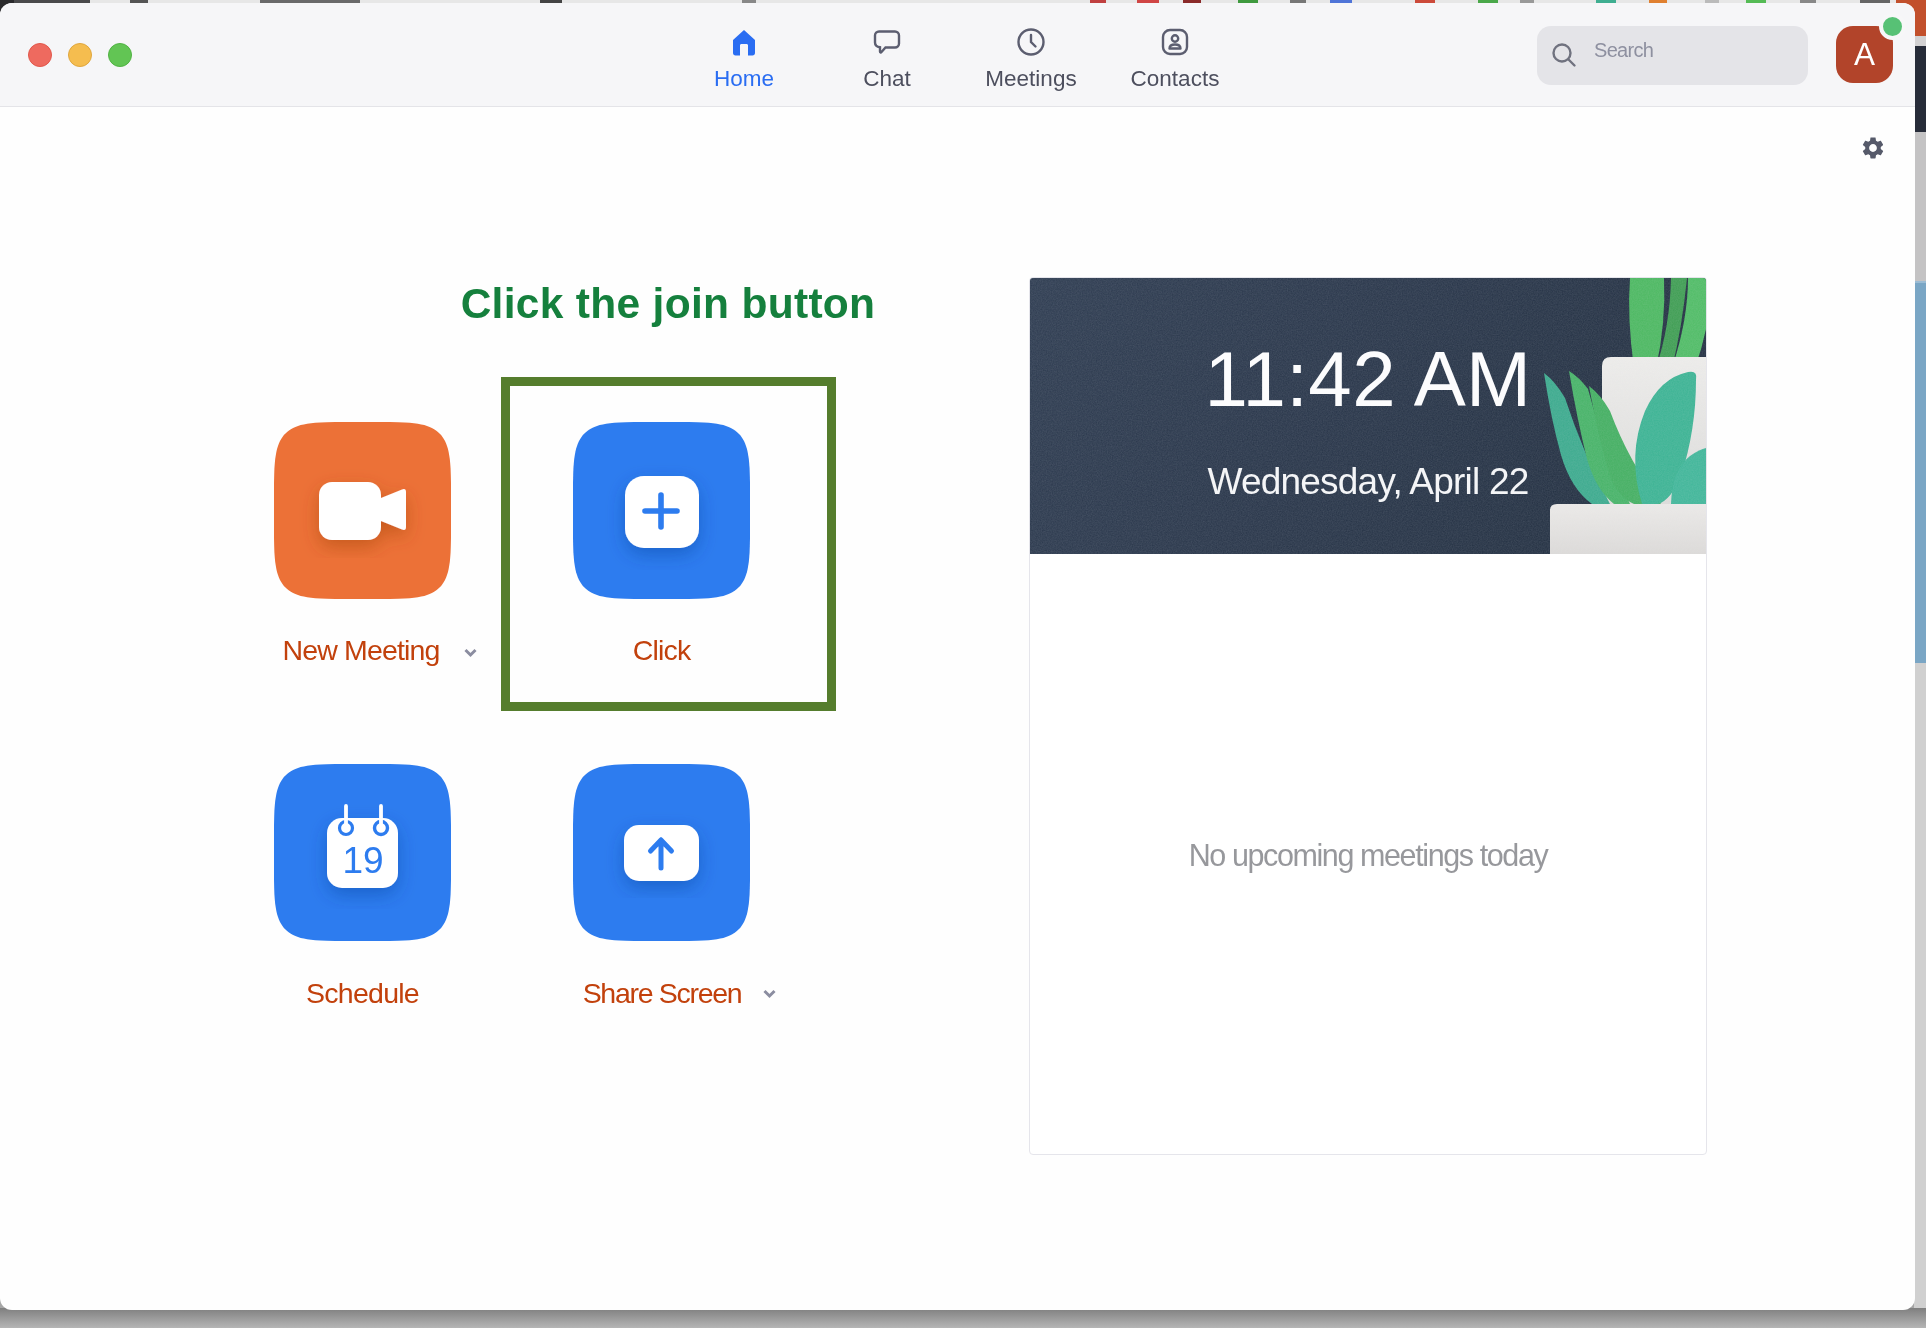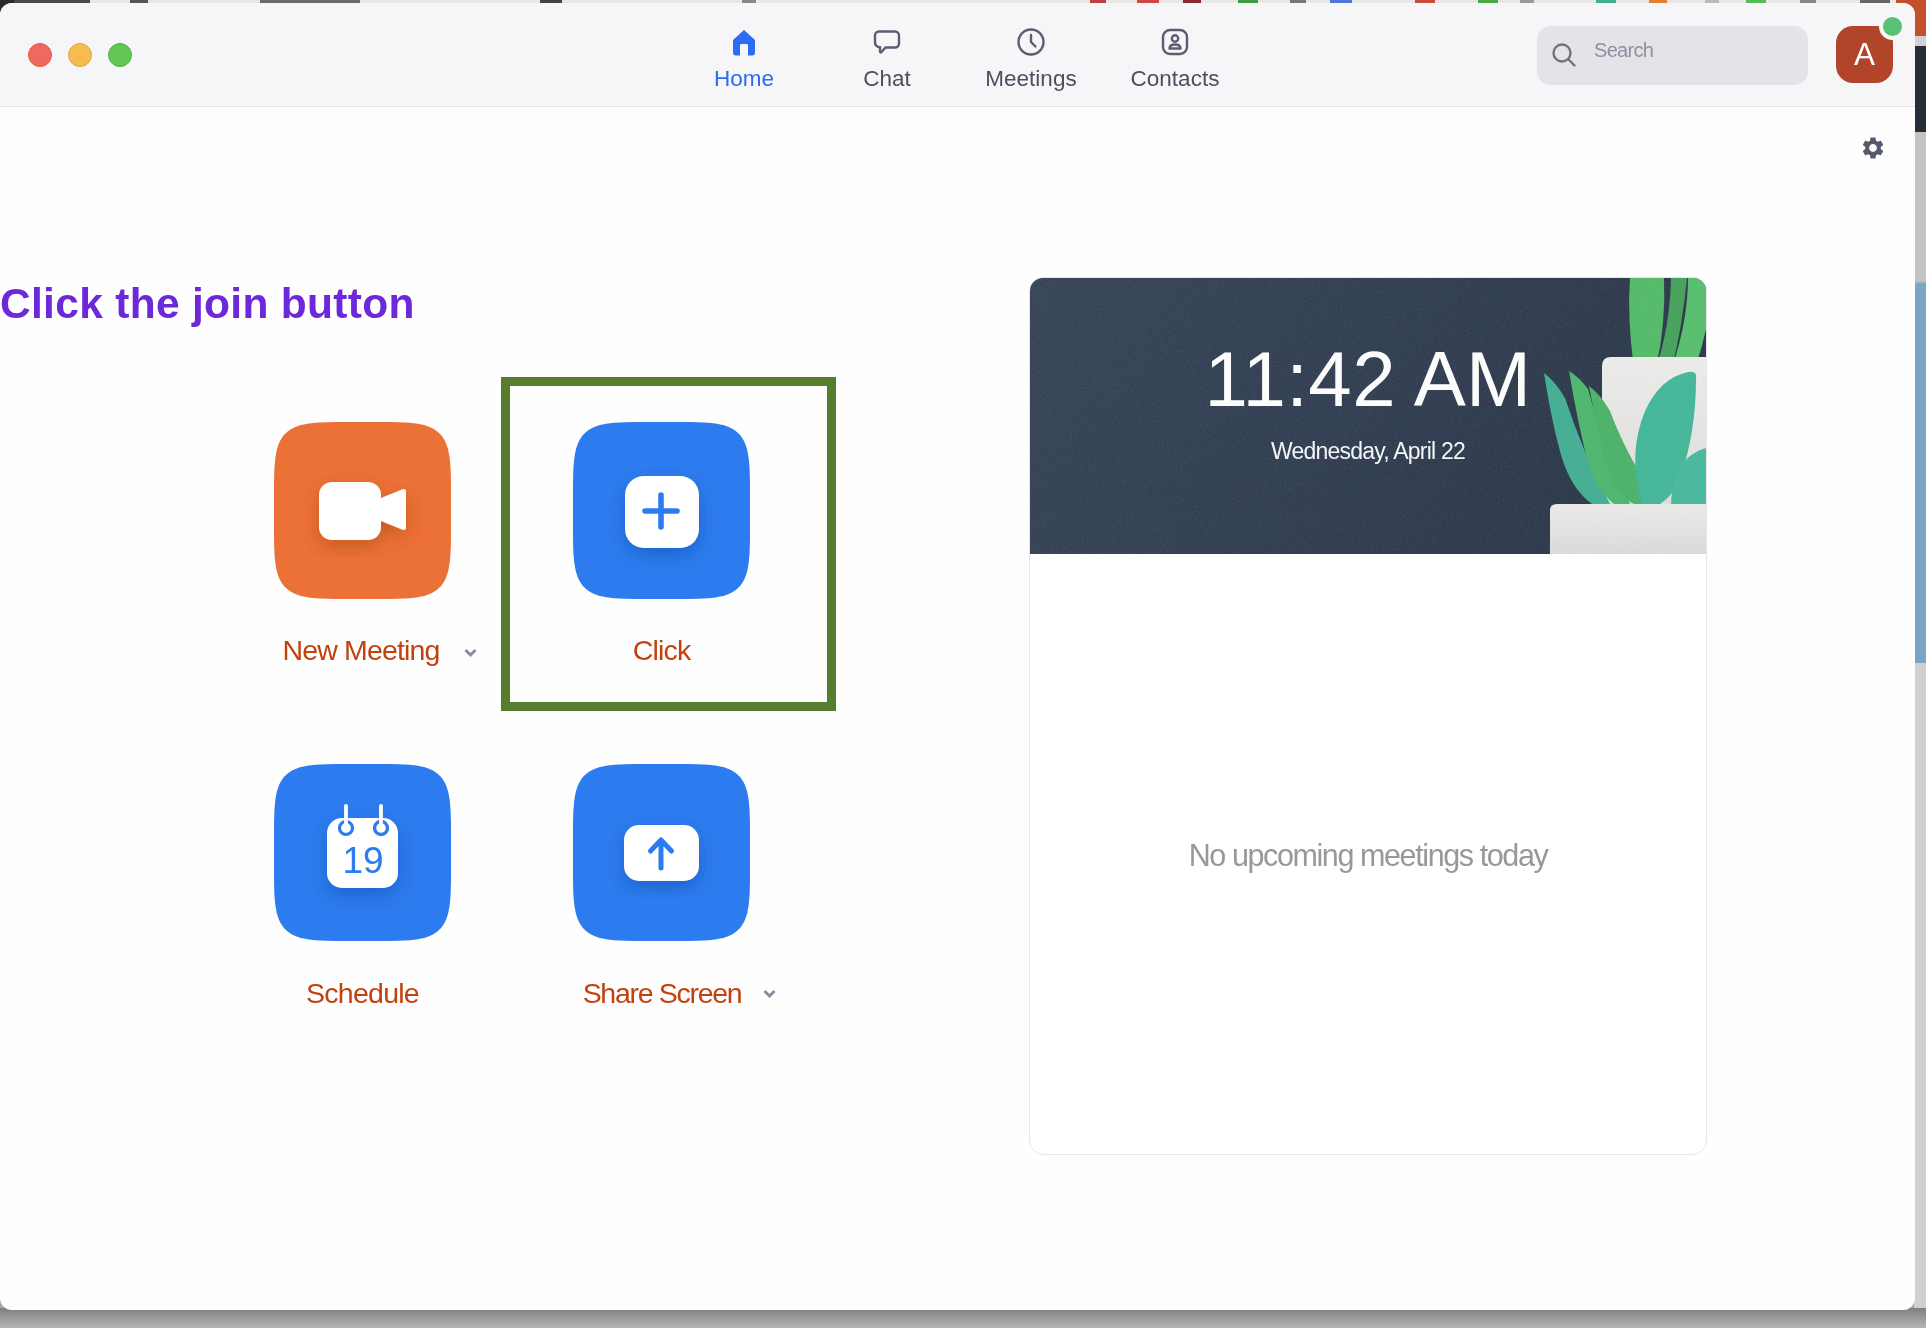--- a/index.html
+++ b/index.html
@@ -37,48 +37,48 @@
 
 #avatar { left:1836px; top:23px; width:57px; height:57px; border-radius:17px;
   background:#b2442a; color:#fff; font-size:31.5px; text-align:center; line-height:57px; }
 #presence { left:1878.5px; top:9.5px; width:27px; height:27px; border-radius:50%;
   background:#57c175; border:4.5px solid #f7f7f8; }
 
 
 #gear { left:1860px; top:132px; width:26px; height:26px; color:#565a6a; }
 
 
-#heading { left:0px; top:277px; width:1336px; text-align:left; font-size:42.5px;
-  font-weight:bold; color:#6d28d9; letter-spacing:0.3px; }
+#heading { left:0px; top:277px; width:1336px; text-align:center; font-size:42.5px;
+  font-weight:bold; color:#15803d; letter-spacing:0.3px; }
 
 
 #greenbox { left:501px; top:374px; width:335px; height:334px; border:9px solid #557d2d; }
 
 
 .sq { width:177px; height:219px; }
 #sq-new { left:274px; top:419px; }
 #sq-join { left:573px; top:419px; }
 #sq-sched { left:274px; top:761px; }
 #sq-share { left:573px; top:761px; }
 
 .blabel { font-size:28.5px; color:#c2410c; }
 #lbl-new { left:282px; top:631px; width:158px; text-align:center; white-space:nowrap; letter-spacing:-0.85px; }
 #lbl-join { left:573px; top:631px; width:177px; text-align:center; letter-spacing:-0.8px; }
 #lbl-sched { left:274px; top:973.5px; width:177px; text-align:center; letter-spacing:-0.75px; }
 #lbl-share { left:552px; top:973.5px; width:220px; text-align:center; white-space:nowrap; letter-spacing:-1.3px; }
 
 
 #card { left:1029px; top:274px; width:678px; height:878px; background:#fff;
-  border:1px solid #e5e5eb; border-radius:14px; overflow:hidden; }
+  border:1px solid #e5e5eb; border-radius:4px; overflow:hidden; }
 #cardhead { position:absolute; left:0; top:0; width:676px; height:276px;
   background:linear-gradient(128deg, #2e3c51 0%, #283549 45%, #202d3e 100%); }
 #time { position:absolute; left:0; top:56px; width:676px; text-align:center;
   color:#fcfcfd; font-size:78px; letter-spacing:0.4px; }
-#date { position:absolute; left:0; top:160px; width:676px; text-align:center;
-  color:#f4f5f7; font-size:23px; letter-spacing:-0.78px; }
+#date { position:absolute; left:0; top:183px; width:676px; text-align:center;
+  color:#f4f5f7; font-size:37px; letter-spacing:-0.78px; }
 #noupcoming { position:absolute; left:0; top:560px; width:676px; text-align:center;
   color:#97989c; font-size:30.5px; letter-spacing:-1.4px; }
 </style>
 </head>
 <body>
 <div id="topsliver" class="abs">
   <div class="abs" style="left:0;top:0;width:4px;height:32px;background:#2a2a2c;"></div>
   <div class="abs" style="left:0;top:0;width:16px;height:12px;background:#2a2a2c;border-radius:0 0 12px 0;"></div>
   <div class="abs" style="left:1896px;top:0;width:30px;height:16px;background:#c2502c;"></div>
   <div class="abs" style="left:14px;top:0;width:76px;height:6px;background:#4a4a4c;"></div>

